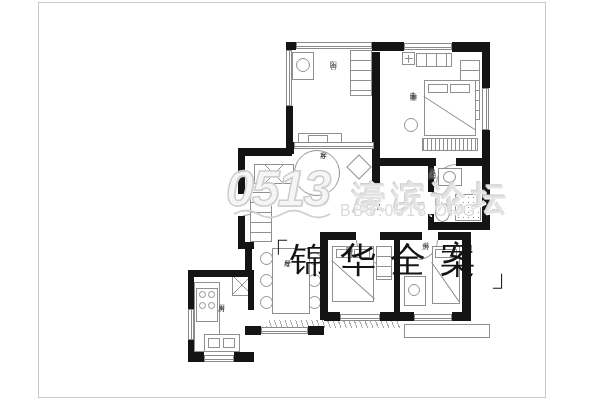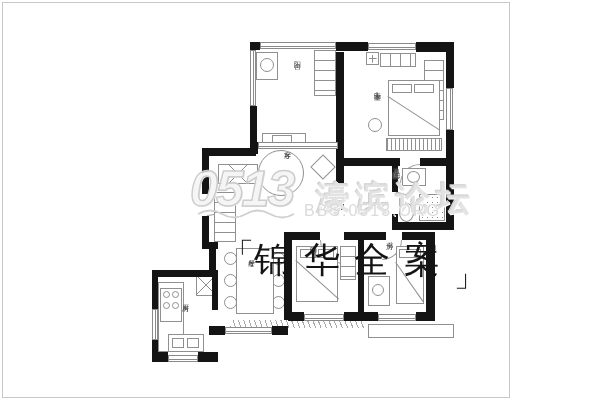--- a/index.html
+++ b/index.html
@@ -1,17 +1,17 @@
 <!DOCTYPE html>
 <html><head>
 <meta charset="utf-8">
 <style>
   html,body{margin:0;padding:0;background:#ffffff;}
   .canvas{position:relative;width:512px;height:400px;background:#ffffff;overflow:hidden;
-          font-family:"Liberation Sans",sans-serif;}
+          font-family:"Liberation Sans",sans-serif;margin-left:36px;}
   .frame{position:absolute;inset:2px;border:1px solid #c9c9c9;}
   
   .wall{position:absolute;background:#141414;z-index:3;}
   .win-h{position:absolute;background:#fff;border:1px solid #8a8a8a;box-sizing:border-box;z-index:4;}
   .win-h::after{content:"";position:absolute;left:0;right:0;top:50%;border-top:1px solid #8a8a8a;}
   .win-v{position:absolute;background:#fff;border:1px solid #8a8a8a;box-sizing:border-box;z-index:4;}
   .win-v::after{content:"";position:absolute;top:0;bottom:0;left:50%;border-left:1px solid #8a8a8a;}
   .furn{position:absolute;border:1px solid #909090;background:#fff;box-sizing:border-box;z-index:2;}
   .circ{border-radius:50%;}
   .nofill{background:transparent;}

